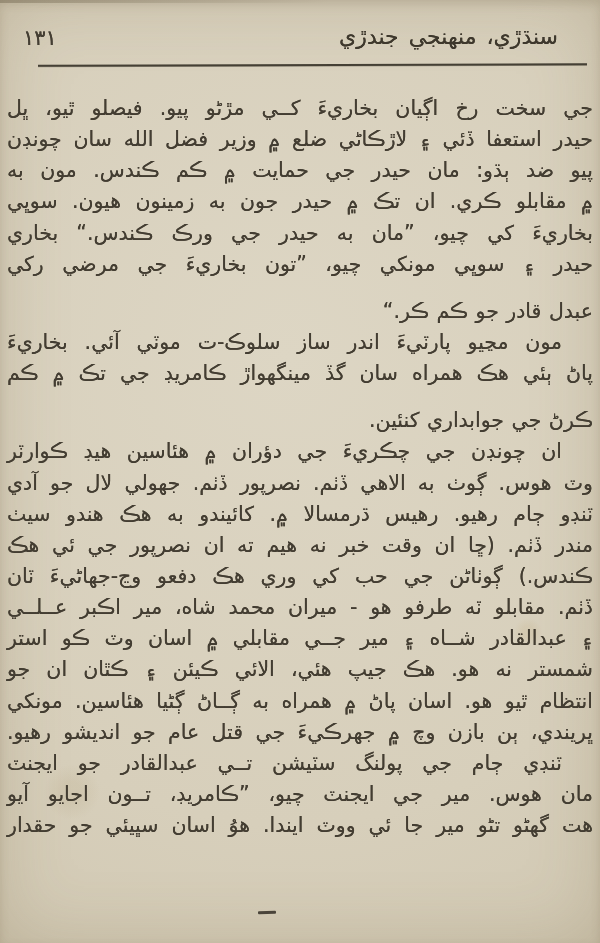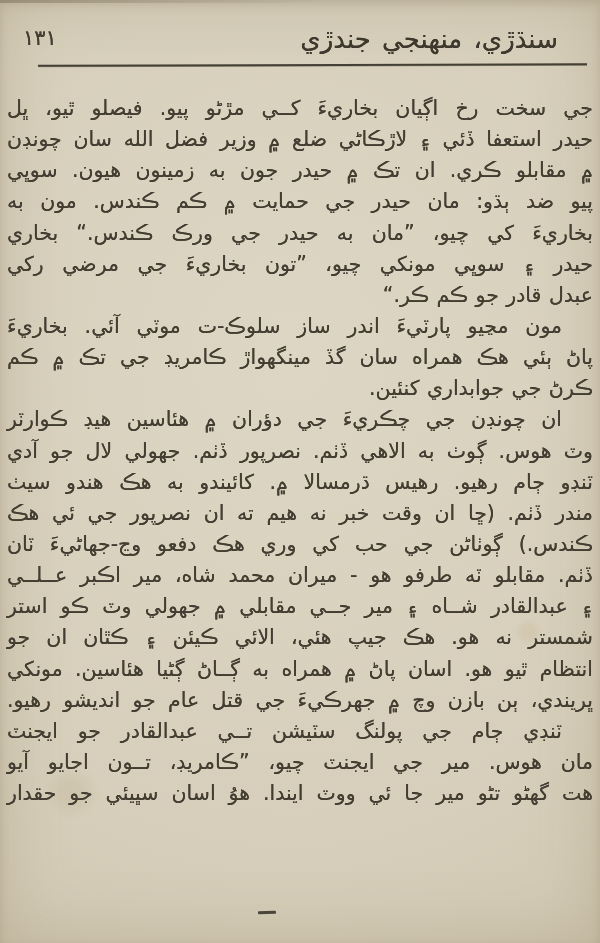--- a/index.html
+++ b/index.html
@@ -21,21 +21,21 @@
     content:"";position:absolute;left:0;top:0;width:330px;height:3px;
     background:linear-gradient(90deg, rgba(90,78,55,0.35), rgba(90,78,55,0));
   }
   .pagenum{
     position:absolute;left:23px;top:26px;
     font-size:21px;color:#443e33;letter-spacing:1px;
     text-shadow:0 0 0.5px #443e33;
   }
   .booktitle{
     position:absolute;right:42px;top:24px;
-    direction:rtl;font-size:26px;color:#3e382d;
+    direction:rtl;font-size:22px;color:#3e382d;
     word-spacing:3px;letter-spacing:0.5px;
     text-shadow:0 0 0.6px #3e382d;
   }
   .rule{
     position:absolute;top:64px;left:38px;right:13px;height:2px;
     background:#454035;transform:rotate(-0.15deg);
     box-shadow:0 0.5px 0 rgba(69,64,53,0.4);
   }
   .bodytext{
     position:absolute;top:93px;left:7px;right:7px;
@@ -44,55 +44,55 @@
     font-size:20.5px;
     text-shadow:0 0 0.5px rgba(60,53,40,0.85);
   }
   .tline{
     height:31.15px;line-height:31.15px;
     white-space:normal;overflow:visible;
     text-align:justify;text-align-last:justify;
     word-spacing:1px;
   }
   .tline.indent{padding-right:31px;}
-  .tline.end{text-align-last:right;}
+  .tline.end{text-align-last:right;margin-top:16px;}
   .endmark{
     position:absolute;top:911px;left:258px;width:18px;height:2.5px;
     background:#4a443a;border-radius:1px;transform:rotate(-2deg);
   }
 </style>
 </head>
 <body>
 
 <div class="page">
 
   <span class="pagenum">۱۳۱</span>
 
   <span class="booktitle">سنڌڙي، منهنجي جندڙي</span>
 
   <div class="rule"></div>
 
   <div class="bodytext" id="body-lines">
       <div class="tline">جي سخت رخ اڳيان بخاريءَ کــي مڙڻو پيو. فيصلو ٿيو، ڀل</div>
       <div class="tline">حيدر استعفا ڏئي ۽ لاڙڪاڻي ضلع ۾ وزير فضل الله سان چونڊن</div>
+      <div class="tline">پيو ضد ٻڌو: مان حيدر جي حمايت ۾ ڪم ڪندس. مون به</div>
       <div class="tline">۾ مقابلو ڪري. ان تڪ ۾ حيدر جون به زمينون هيون. سوڀي</div>
-      <div class="tline">پيو ضد ٻڌو: مان حيدر جي حمايت ۾ ڪم ڪندس. مون به</div>
       <div class="tline">بخاريءَ کي چيو، ”مان به حيدر جي ورڪ ڪندس.“ بخاري</div>
       <div class="tline">حيدر ۽ سوڀي مونکي چيو، ”تون بخاريءَ جي مرضي رکي</div>
       <div class="tline end">عبدل قادر جو ڪم ڪر.“</div>
       <div class="tline indent">مون مڃيو پارٽيءَ اندر ساز سلوڪ-ت موٽي آئي. بخاريءَ</div>
       <div class="tline">پاڻ ٻئي هڪ همراه سان گڏ مينگهواڙ ڪامريڊ جي تڪ ۾ ڪم</div>
       <div class="tline end">ڪرڻ جي جوابداري کنئين.</div>
       <div class="tline indent">ان چونڊن جي چڪريءَ جي دؤران ۾ هئاسين هيڊ ڪوارٽر</div>
       <div class="tline">وٽ هوس. ڳوٺ به الاهي ڏٺم. نصرپور ڏٺم. جهولي لال جو آدي</div>
       <div class="tline">ٽنڊو ڄام رهيو. رهيس ڌرمسالا ۾. کائيندو به هڪ هندو سيٺ</div>
       <div class="tline">مندر ڏٺم. (ڇا ان وقت خبر نه هيم ته ان نصرپور جي ئي هڪ</div>
       <div class="tline">ڪندس.) ڳوٺاڻن جي حب کي وري هڪ دفعو وڃ-جهاڻيءَ ٽان</div>
       <div class="tline">ڏٺم. مقابلو ٽه طرفو هو - ميران محمد شاه، مير اڪبر عــلــي</div>
-      <div class="tline">۽ عبدالقادر شــاه ۽ مير جــي مقابلي ۾ جهولي وٽ ڪو استر</div>
+      <div class="tline">۽ عبدالقادر شــاه ۽ مير جــي مقابلي ۾ اسان وٽ ڪو استر</div>
       <div class="tline">شمستر نه هو. هڪ جيپ هئي، الائي ڪيئن ۽ ڪٿان ان جو</div>
       <div class="tline">انتظام ٿيو هو. اسان پاڻ ۾ همراه به ڳــاڻ ڳڻيا هئاسين. مونکي</div>
       <div class="tline">ڀريندي، ٻن بازن وچ ۾ جهرڪيءَ جي قتل عام جو انديشو رهيو.</div>
       <div class="tline indent">ٽنڊي ڄام جي پولنگ سٽيشن تــي عبدالقادر جو ايجنٽ</div>
       <div class="tline">مان هوس. مير جي ايجنٽ چيو، ”ڪامريڊ، تــون اجايو آيو</div>
       <div class="tline">هت گهڻو تڻو مير جا ئي ووٽ ايندا. هوُ اسان سڀيئي جو حقدار</div>
     </div>
 
   <div class="endmark"></div>
 

